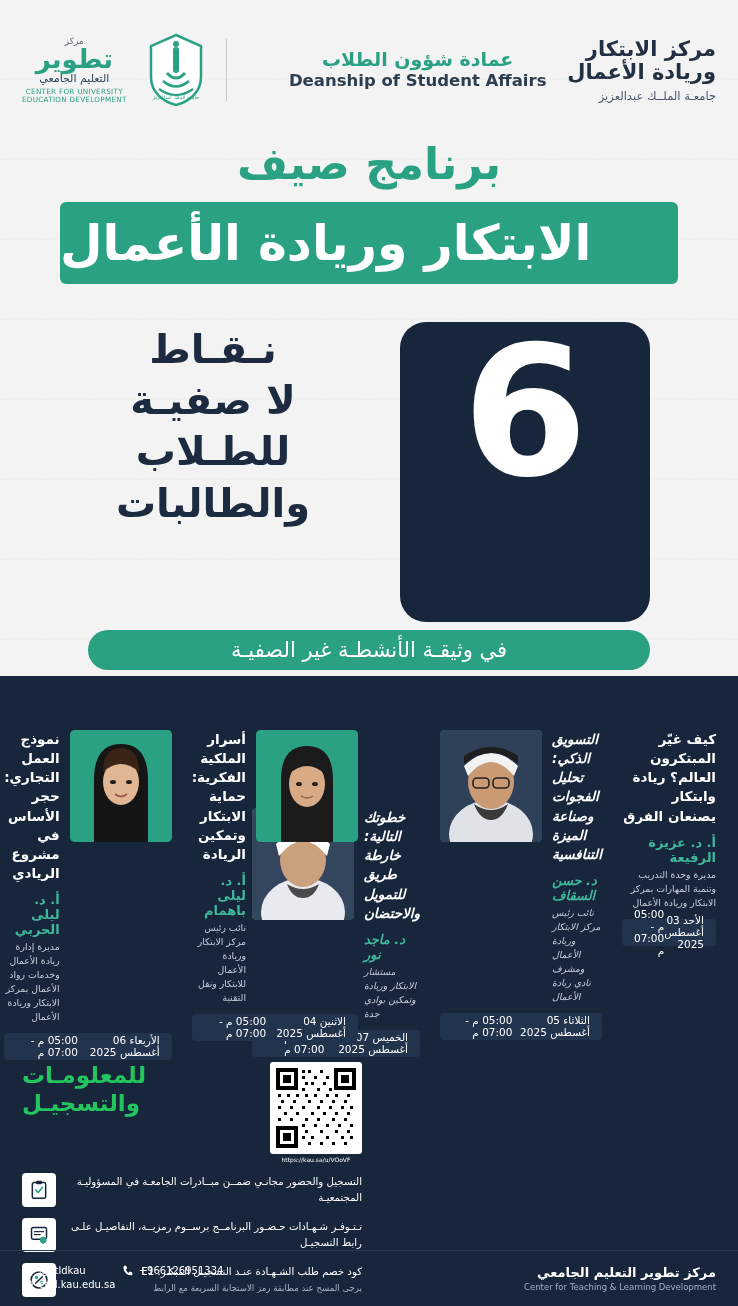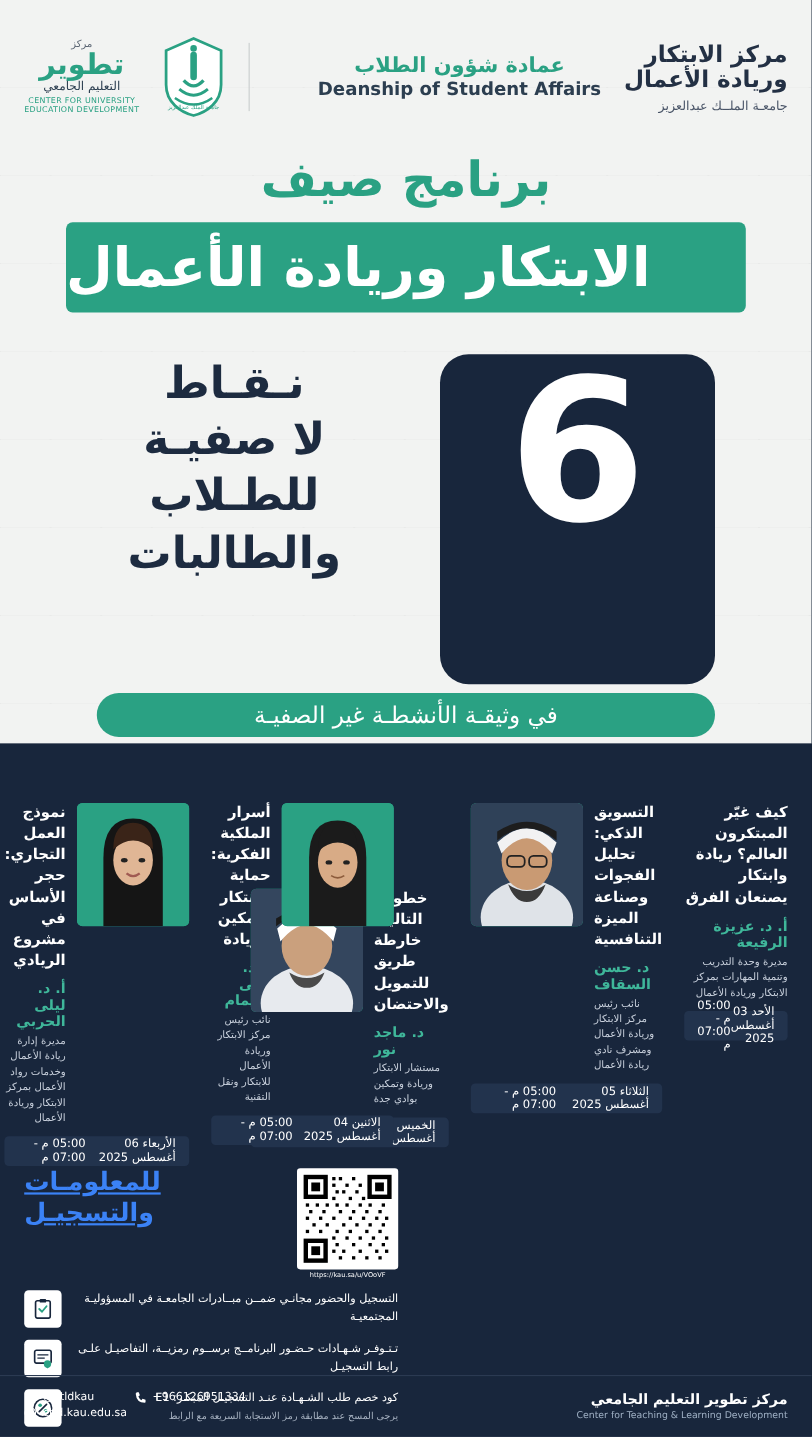--- a/index.html
+++ b/index.html
@@ -150,21 +150,21 @@
     position: absolute; top: 34px; left: 0;
     width: 738px;
     display: flex; flex-direction: row; direction: rtl;
     padding: 0 22px;
     gap: 18px;
   }
   .col { width: 340px; display: flex; flex-direction: row; gap: 20px; margin-top: 20px; }
 
   .card { width: 340px; }
   .card-body { display: flex; flex-direction: row; gap: 10px; }
-  .card.photo-left .card-body { flex-direction: row-reverse; }
+  .card.photo-left .card-body { flex-direction: row-reverse; font-style: italic; }
 
   .photo {
     width: 102px; height: 112px;
     border-radius: 5px;
     flex: 0 0 102px;
     background: #2aa183;
     overflow: hidden;
     position: relative;
   }
   .photo svg { display: block; width: 102px; height: 112px; }
@@ -203,21 +203,21 @@
     width: 340px;
     direction: rtl;
   }
   .info-head {
     display: flex; flex-direction: row; align-items: flex-start; gap: 10px;
   }
   .info-head-text {
     text-align: left; direction: rtl; flex: 1;
   }
   .info-head-text .h1 {
-    font-size: 23px; font-weight: bold; color: #3b82f6; line-height: 1.2; text-decoration: underline;
+    font-size: 23px; font-weight: bold; color: #22c55e; line-height: 1.2;
   }
   .qr {
     width: 92px; height: 92px;
     background: #ffffff; border-radius: 3px;
     padding: 4px;
     flex: 0 0 92px;
   }
   .qr svg { display: block; }
   .qr-url {
     font-size: 6px; color: #ffffff; text-align: center; direction: ltr;

